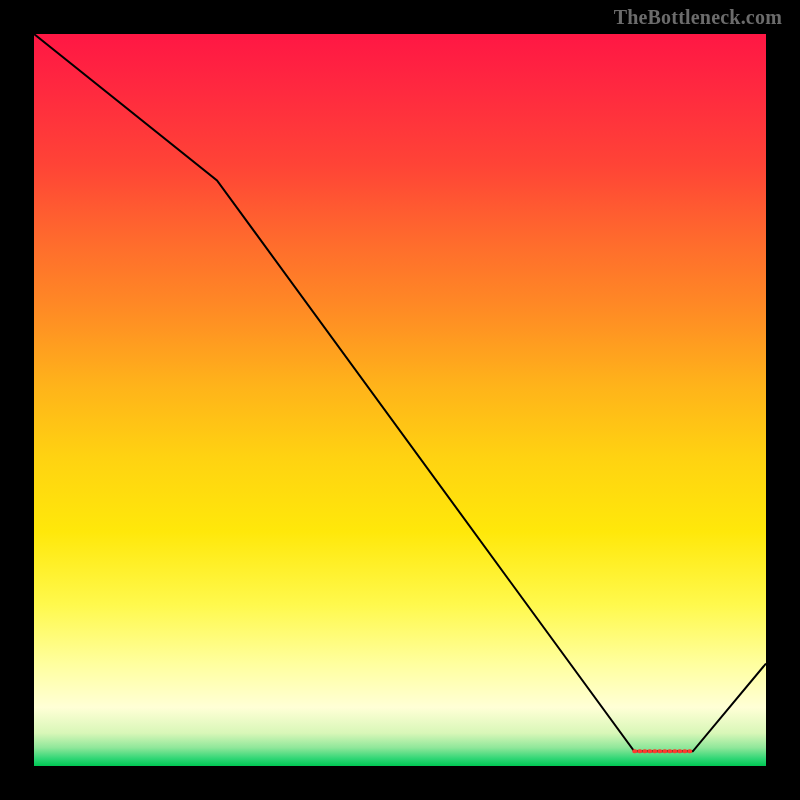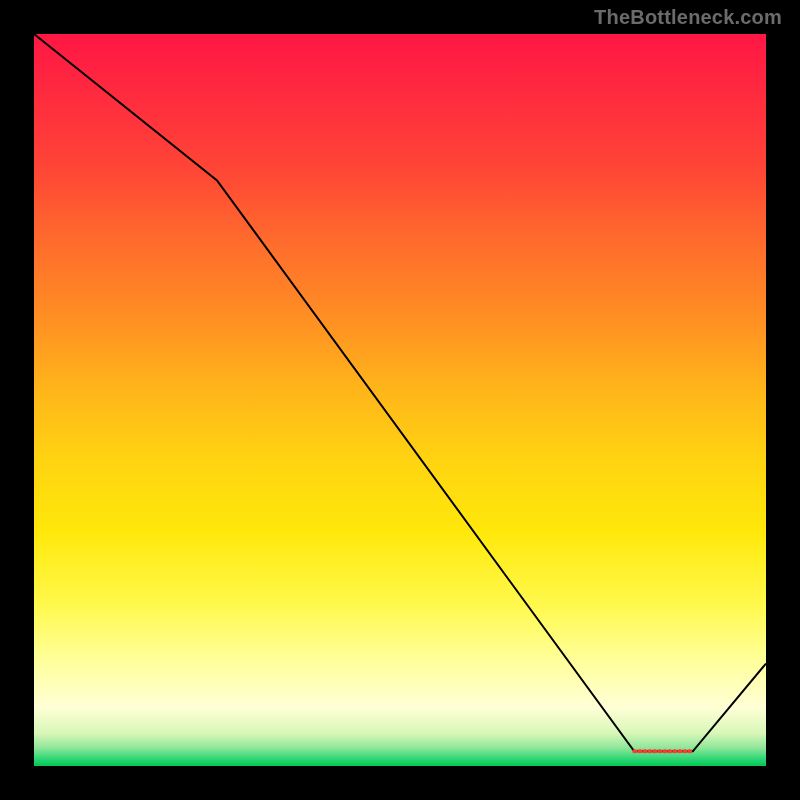--- a/index.html
+++ b/index.html
@@ -12,21 +12,21 @@
   }
   .container {
     position: relative;
     width: 800px;
     height: 800px;
   }
   .watermark {
     position: absolute;
     top: 6px;
     right: 18px;
-    font-family: Liberation Sans, sans-serif;
+    font-family: Liberation Serif, serif;
     font-size: 20px;
     font-weight: 600;
     color: #6b6b6b;
     letter-spacing: 0.2px;
   }
   .plot-frame {
     position: absolute;
     left: 30px;
     top: 30px;
     width: 740px;

